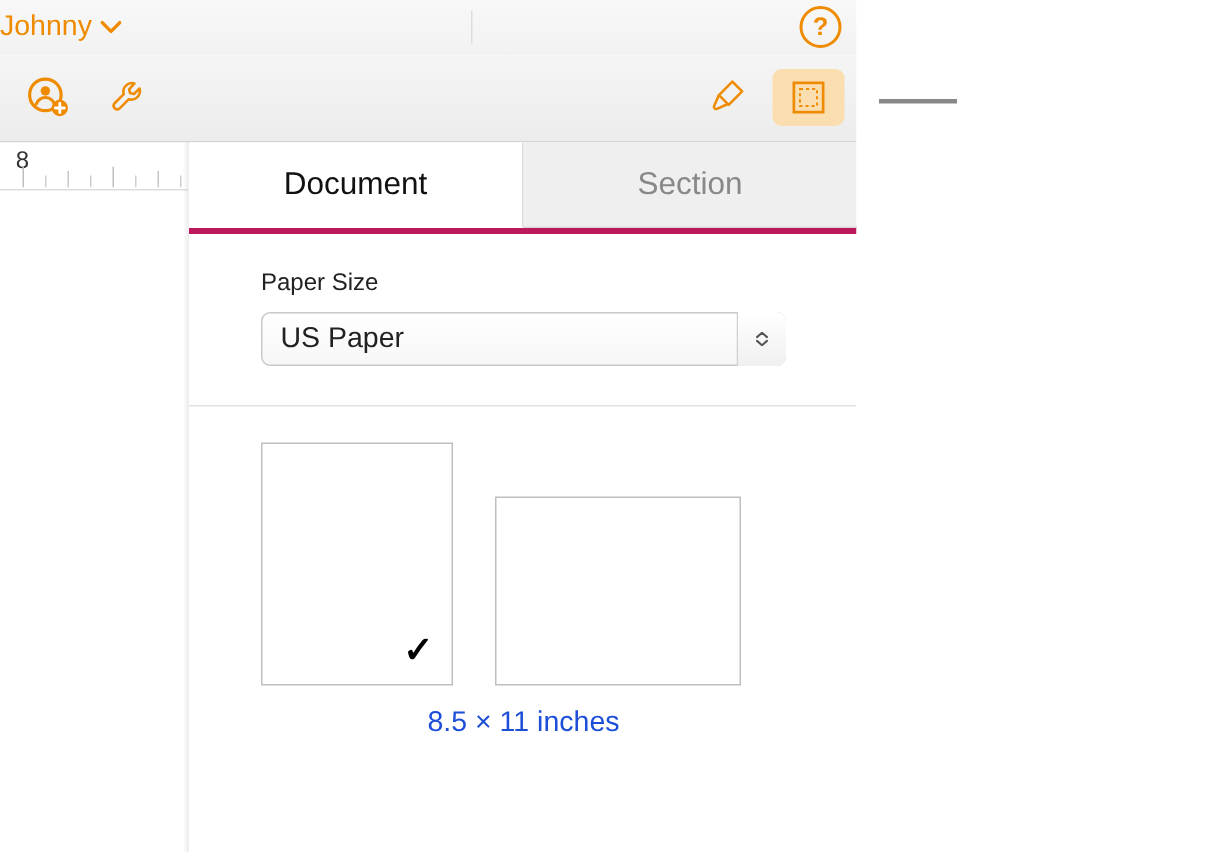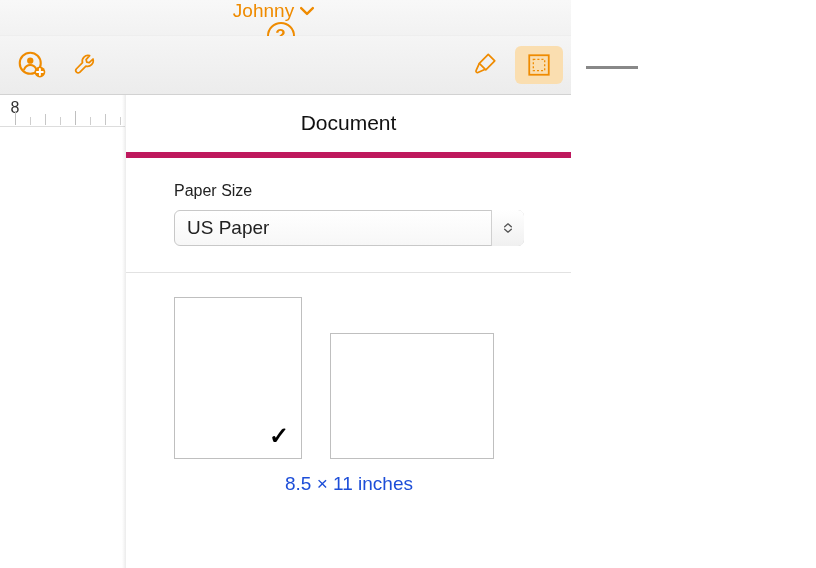--- a/index.html
+++ b/index.html
@@ -20,24 +20,23 @@
     overflow: hidden;
   }
   
   .titlebar {
     position: relative;
     height: 36px;
     background: linear-gradient(to bottom, #f8f8f8, #f2f2f2);
     border-bottom: 1px solid #eee;
     display: flex;
     align-items: center;
-    justify-content: flex-start;
+    justify-content: space-between;
     padding-right: 10px;
     box-sizing: border-box;
-    flex-direction: column;
   }
   .user-block {
     display: flex;
     align-items: center;
     color: #ef8b00;
     font-size: 19px;
     font-weight: 500;
     gap: 6px;
     margin-right: 14px;
   }
@@ -183,21 +182,21 @@
     top: 95px;
     left: 126px;
     right: 0;
     bottom: 0;
     background: #fff;
     box-sizing: border-box;
   }
   .tabs {
     display: flex;
     height: 56px;
-    border-bottom: 7px solid #be185d;
+    border-bottom: 5px solid #be185d;
   }
   .tab {
     flex: 1;
     display: flex;
     align-items: center;
     justify-content: center;
     font-size: 21px;
     color: #333;
     background: #eee;
     border-right: 1px solid #d9d9d9;
@@ -365,20 +364,23 @@
       <div class="ruler-tick-minor" style="left:120px;"></div>
     </div>
     <div class="canvas-strip"></div>
     <div class="panel-shadow"></div>
 
     <div class="panel">
       <div class="tabs">
         <div class="tab active">
           <span>Document</span>
         </div>
+        <div class="tab inactive">
+          <span>Section</span>
+        </div>
       </div>
 
       <div class="panel-body">
         <div class="section-label">Paper Size</div>
         <div class="select-wrap">
           <div class="select">
             <span>US Paper</span>
           </div>
           <div class="select-btn">
             <svg viewBox="0 0 12 12">

